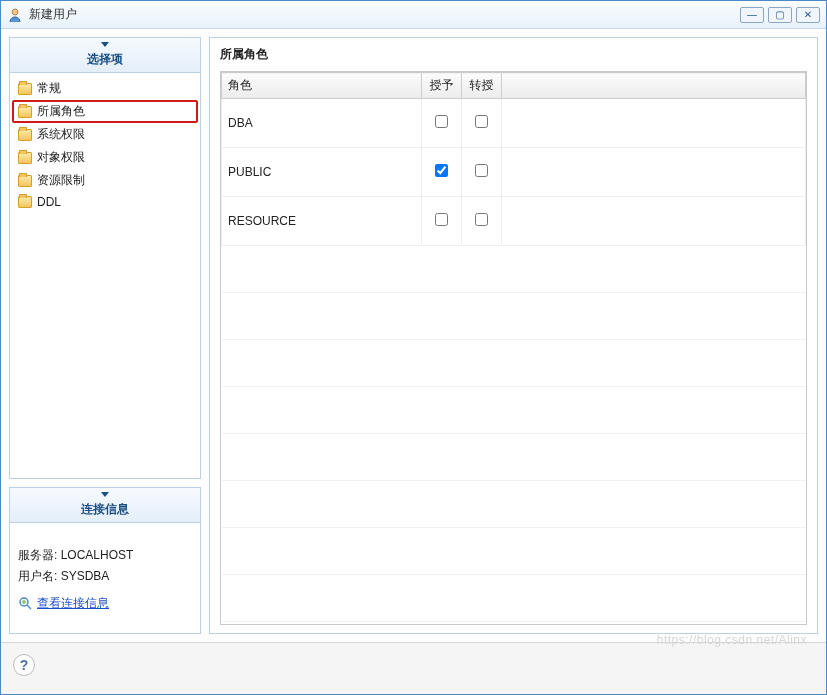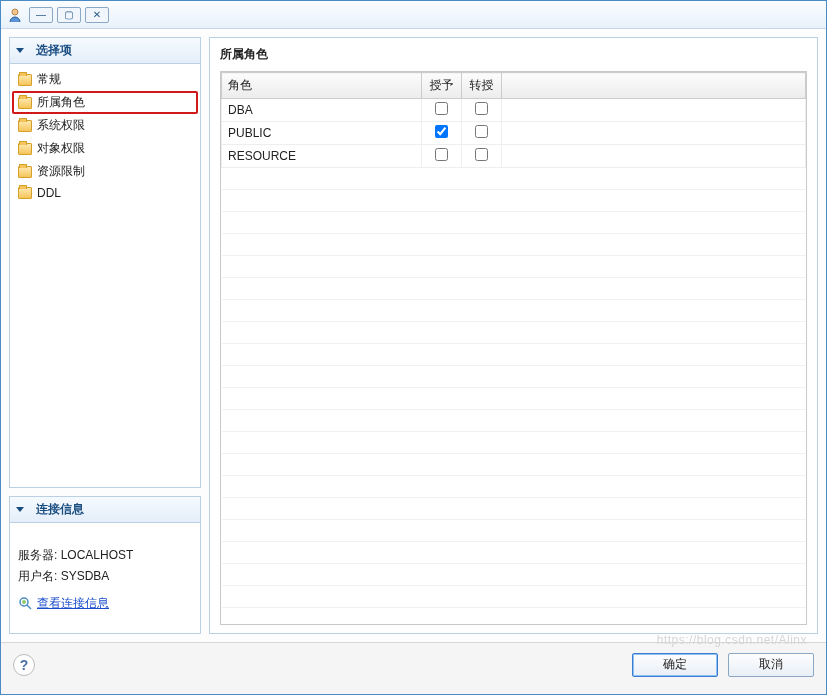--- a/index.html
+++ b/index.html
@@ -10,21 +10,21 @@
 .titlebar .icon { width: 16px; height: 16px; margin-right: 6px; display: inline-flex; align-items: center; justify-content: center; }
 .titlebar .title { flex: 1; color: #333; }
 .winbtns { display: flex; gap: 4px; }
 .winbtn { width: 24px; height: 16px; border: 1px solid #8aa8c5; border-radius: 2px; background: #f0f6fc; display: inline-flex; align-items: center; justify-content: center; cursor: default; font-size: 10px; color: #2b5a8a; }
 
 
 .window-body { display: flex; height: calc(100% - 80px); padding: 8px; gap: 8px; background: #fdfdfd; }
 .sidebar { width: 192px; display: flex; flex-direction: column; gap: 8px; }
 
 .panel { border: 1px solid #bcd0e4; background: #fff; }
-.panel-header { background: linear-gradient(#f6faff, #e4eef9); border-bottom: 1px solid #bcd0e4; padding: 4px 6px; display: flex; align-items: center; gap: 12px; color: #1a4d80; font-weight: bold; }
+.panel-header { background: linear-gradient(#f6faff, #e4eef9); border-bottom: 1px solid #bcd0e4; padding: 4px 6px; display: flex; align-items: center; gap: 4px; color: #1a4d80; font-weight: bold; flex-direction: column; }
 .panel-header .arrow { width: 0; height: 0; border-left: 4px solid transparent; border-right: 4px solid transparent; border-top: 5px solid #1a4d80; }
 
 .options-panel { flex: 1; min-height: 0; }
 .options-list { padding: 4px 2px; }
 .option-item { display: flex; align-items: center; gap: 5px; padding: 3px 6px; cursor: default; color: #222; }
 .option-item.selected { outline: 2px solid #d21919; outline-offset: -2px; border-radius: 2px; }
 .folder-icon { width: 14px; height: 12px; background: linear-gradient(#ffe9b0, #f5c55b); border: 1px solid #d6a028; border-radius: 1px; position: relative; }
 .folder-icon::before { content: ""; position: absolute; top: -3px; left: 0; width: 6px; height: 3px; background: #f5c55b; border: 1px solid #d6a028; border-bottom: none; border-radius: 1px 1px 0 0; }
 
 .conn-panel .panel-body { padding: 20px 8px; color: #222; }
@@ -34,21 +34,21 @@
 
 
 .main { flex: 1; border: 1px solid #bcd0e4; background: #fff; padding: 8px 10px; display: flex; flex-direction: column; }
 .main-title { font-weight: bold; color: #222; margin-bottom: 8px; }
 .table-wrap { flex: 1; border: 1px solid #c9c9c9; overflow: auto; }
 table { border-collapse: collapse; width: 100%; table-layout: fixed; }
 col.role-col { width: 200px; }
 col.cb-col { width: 40px; }
 thead th { background: linear-gradient(#fcfcfc, #ececec); border: 1px solid #ccc; padding: 4px 6px; text-align: left; font-weight: normal; color: #222; }
 thead th.center { text-align: center; }
-tbody td { border: 1px solid #eee; padding: 3px 6px; color: #222; height: 22px; }
+tbody td { border: 1px solid #eee; padding: 16px 6px; color: #222; height: 22px; }
 tbody td.center { text-align: center; }
 tbody tr.empty td { border-left: none; border-right: none; border-top: none; border-bottom: 1px solid #f1f1f1; }
 .cb { width: 13px; height: 13px; }
 
 
 .footer { height: 44px; display: flex; align-items: center; padding: 0 12px; border-top: 1px solid #d6d6d6; background: #f5f5f5; }
 .help-btn { width: 22px; height: 22px; border: 1px solid #bbb; border-radius: 50%; display: flex; align-items: center; justify-content: center; color: #4b6fa6; font-weight: bold; cursor: default; background: #fff; font-size: 14px; }
 .footer-btns { margin-left: auto; display: flex; gap: 10px; }
 .btn { width: 86px; height: 24px; border: 1px solid #8aa8c5; border-radius: 2px; background: linear-gradient(#fdfdfd, #e9eff7); cursor: default; color: #222; }
 .btn.primary { border-color: #3a7ccf; box-shadow: 0 0 0 1px #8ec1f5 inset; }
@@ -58,20 +58,21 @@
 </head>
 <body>
 
 <div class="titlebar">
   <span class="icon">
     <svg viewBox="0 0 16 16" width="16" height="16">
         <circle cx="8" cy="5" r="3" fill="#f4c58a" stroke="#b8864b"></circle>
         <path d="M3 15c0-3 2.5-5 5-5s5 2 5 5" fill="#5a93d6" stroke="#2e629c"></path>
       </svg>
   </span>
+  <span class="title">新建用户</span>
   <div class="winbtns">
     <span class="winbtn">—</span>
     <span class="winbtn">▢</span>
     <span class="winbtn">✕</span>
   </div>
 </div>
 
 <div class="window-body">
 
   <div class="sidebar">
@@ -231,19 +232,15 @@
               <td colspan="4">&nbsp;</td>
             </tr>
           </tbody>
       </table>
     </div>
   </div>
 </div>
 
 <div class="footer">
   <div class="help-btn">?</div>
-  <div class="footer-btns">
-    <button class="btn primary">确定</button>
-    <button class="btn">取消</button>
-  </div>
 </div>
 
 <div class="watermark">https://blog.csdn.net/Alinx</div>
 
 </body></html>

